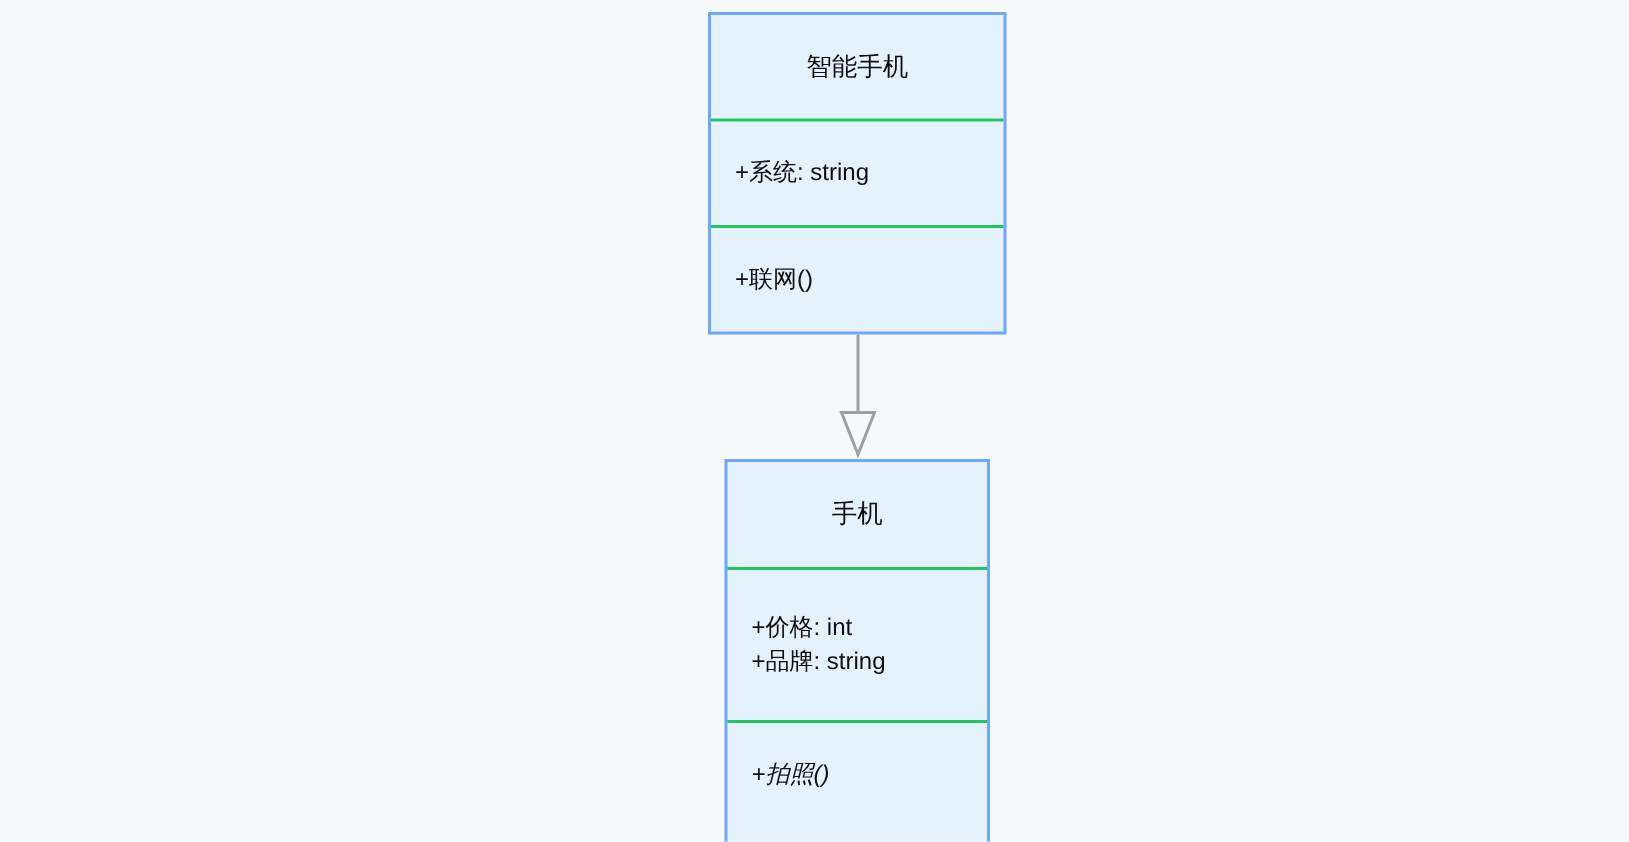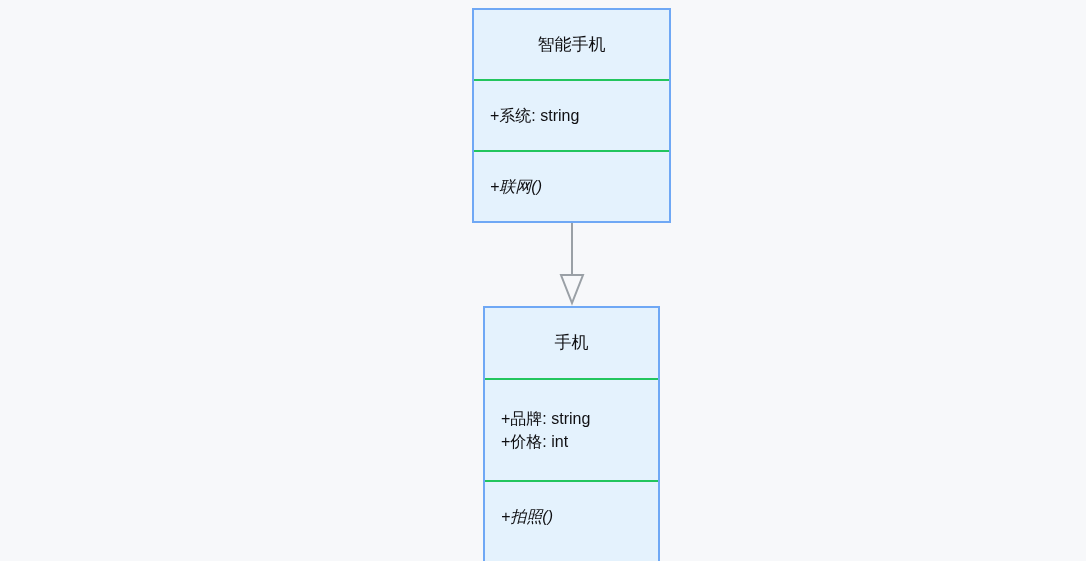--- a/index.html
+++ b/index.html
@@ -63,21 +63,21 @@
 
   
   #class-smartphone {
     left: 472px;
     top: 8px;
     width: 199px;
     height: 215px;
   }
   #class-smartphone .sec-title   { height: 70px; }
   #class-smartphone .sec-attrs   { height: 73px; }
-  #class-smartphone .sec-methods { height: 72px; font-style: italic; }
+  #class-smartphone .sec-methods { height: 72px; }
 
   #class-phone {
     left: 483px;
     top: 306px;
     width: 177px;
     height: 264px;
   }
   #class-phone .sec-title   { height: 70px; }
   #class-phone .sec-attrs   { height: 102px; }
   #class-phone .sec-methods { height: 72px; font-style: italic; }
@@ -102,21 +102,21 @@
     <div class="uml-section sec-methods">
       <div class="uml-member">+联网()</div>
     </div>
   </div>
 
   <div class="uml-class" id="class-phone">
     <div class="uml-section sec-title">
       <div class="uml-title">手机</div>
     </div>
     <div class="uml-section sec-attrs">
+      <div class="uml-member">+价格: int</div>
       <div class="uml-member">+品牌: string</div>
-      <div class="uml-member">+价格: int</div>
     </div>
     <div class="uml-section sec-methods">
       <div class="uml-member">+拍照()</div>
     </div>
   </div>
 
 </div>
 
 </body></html>

